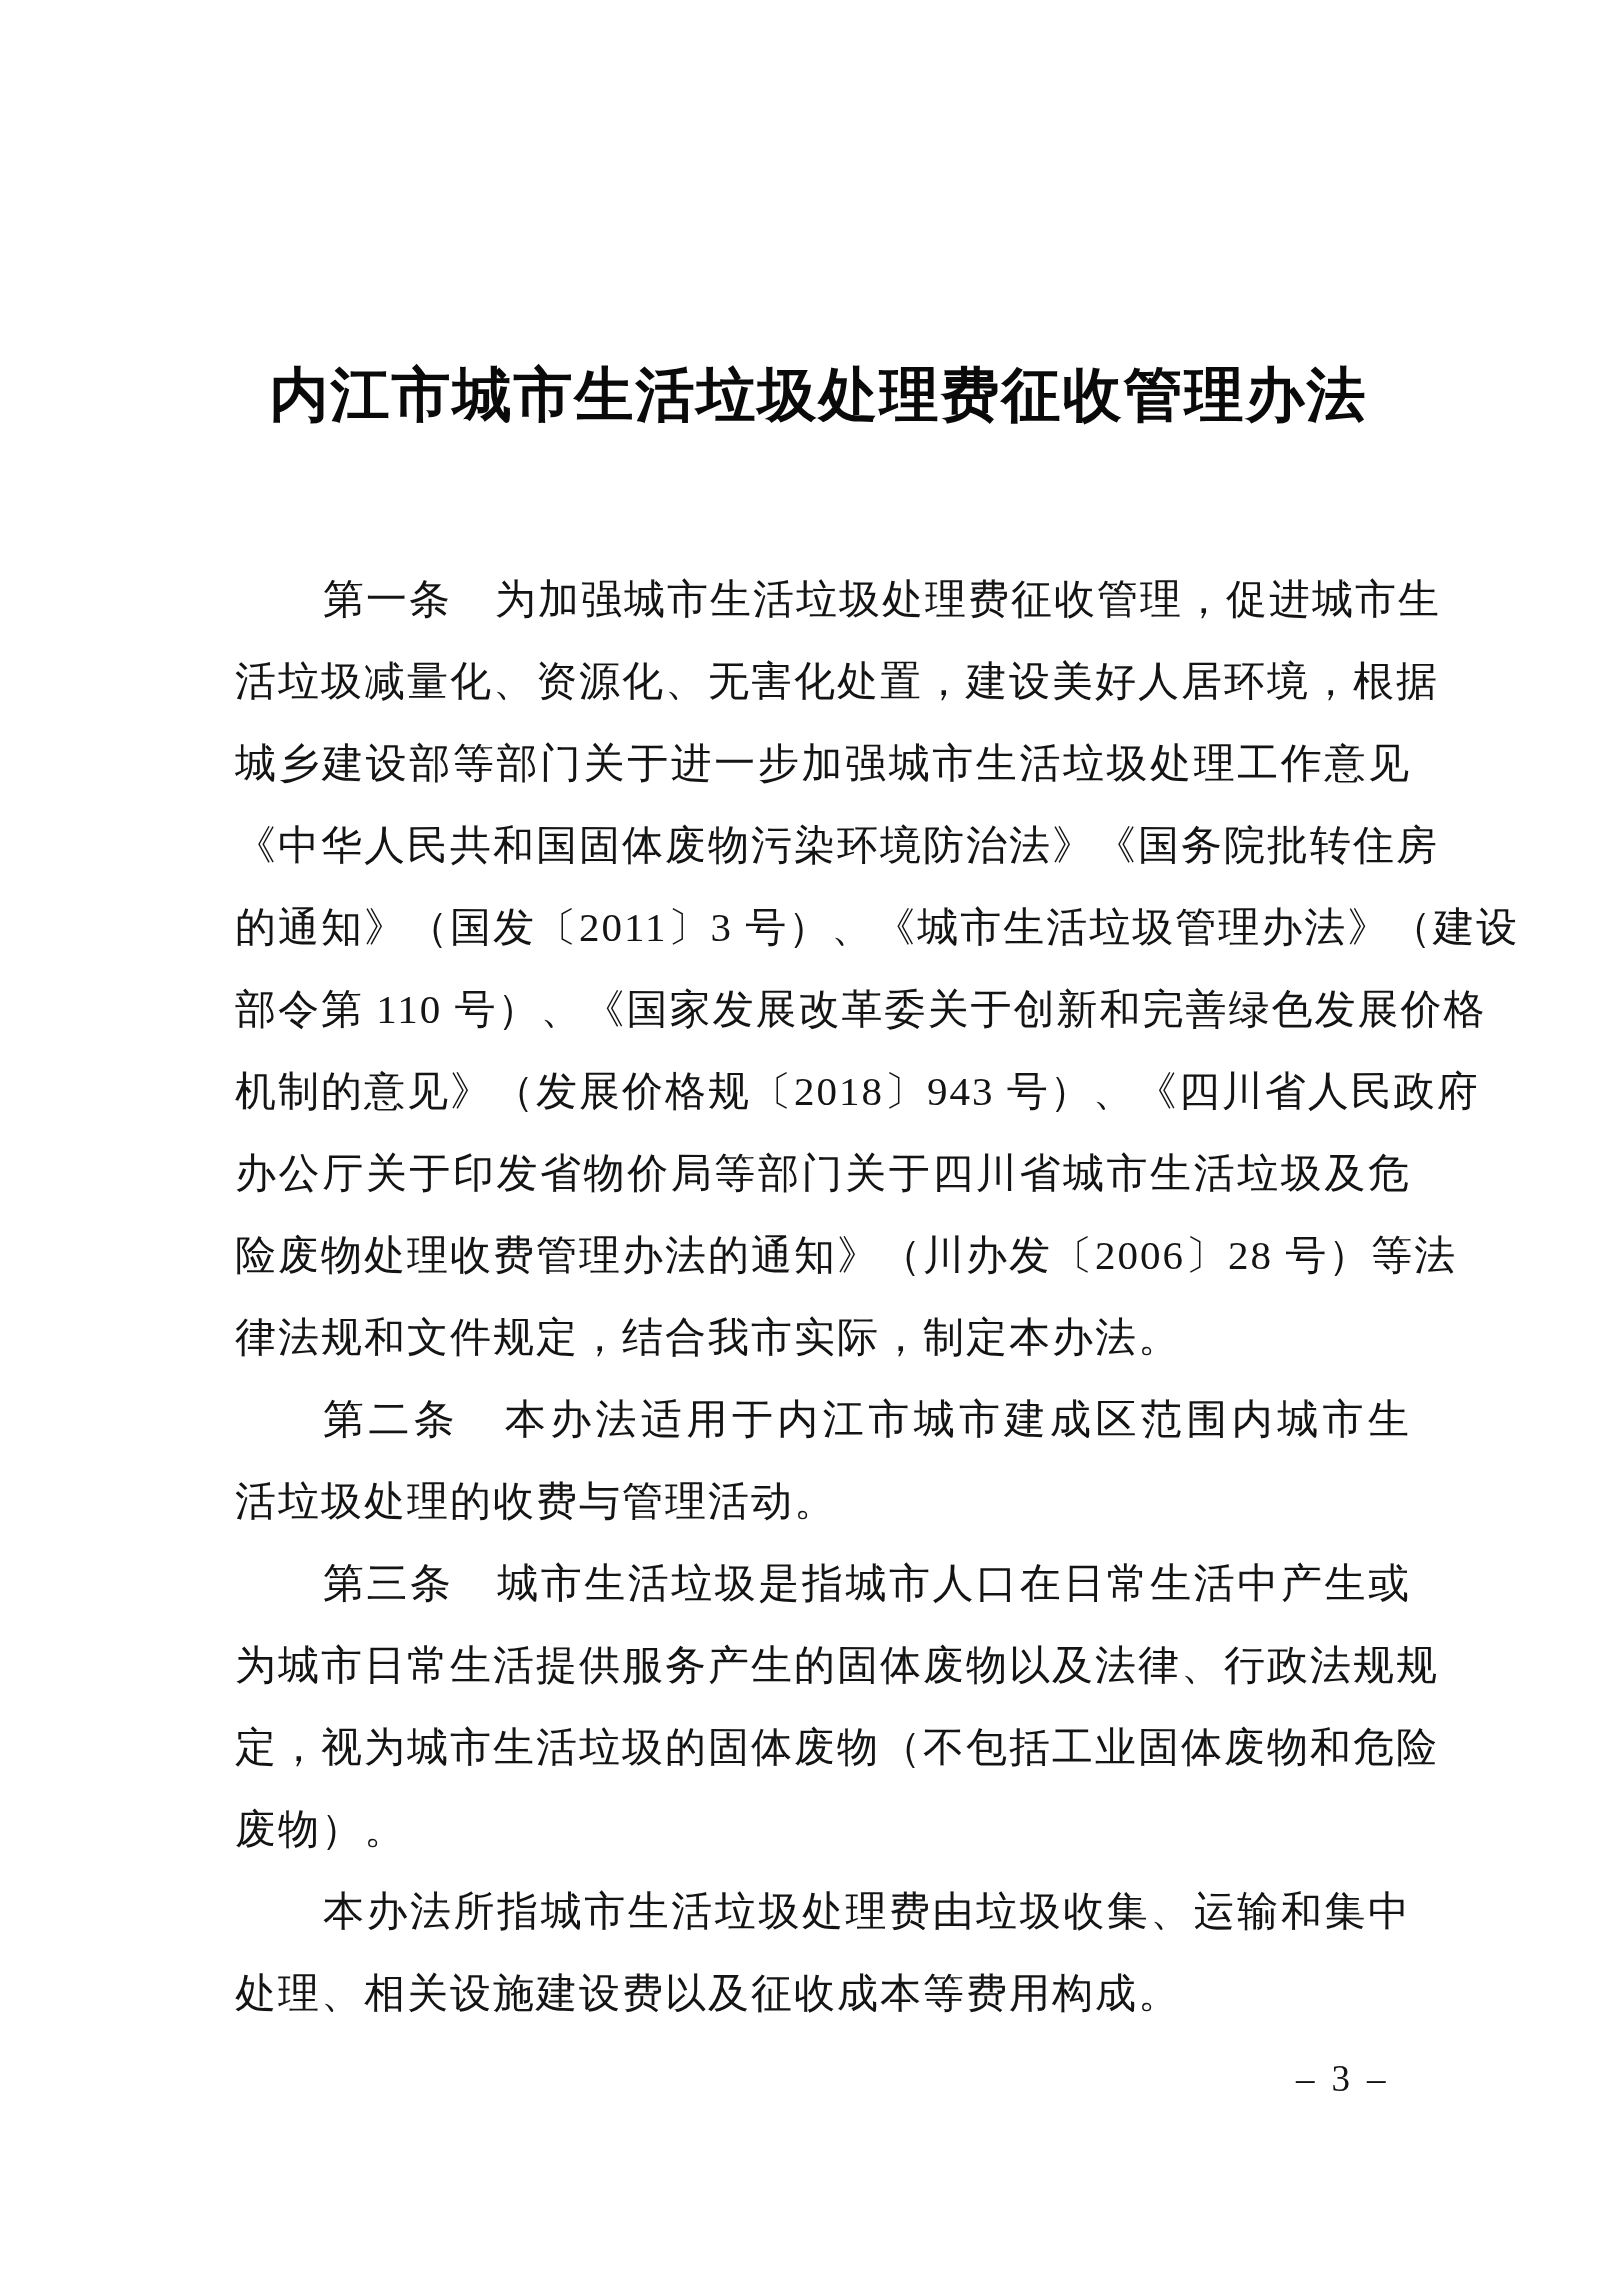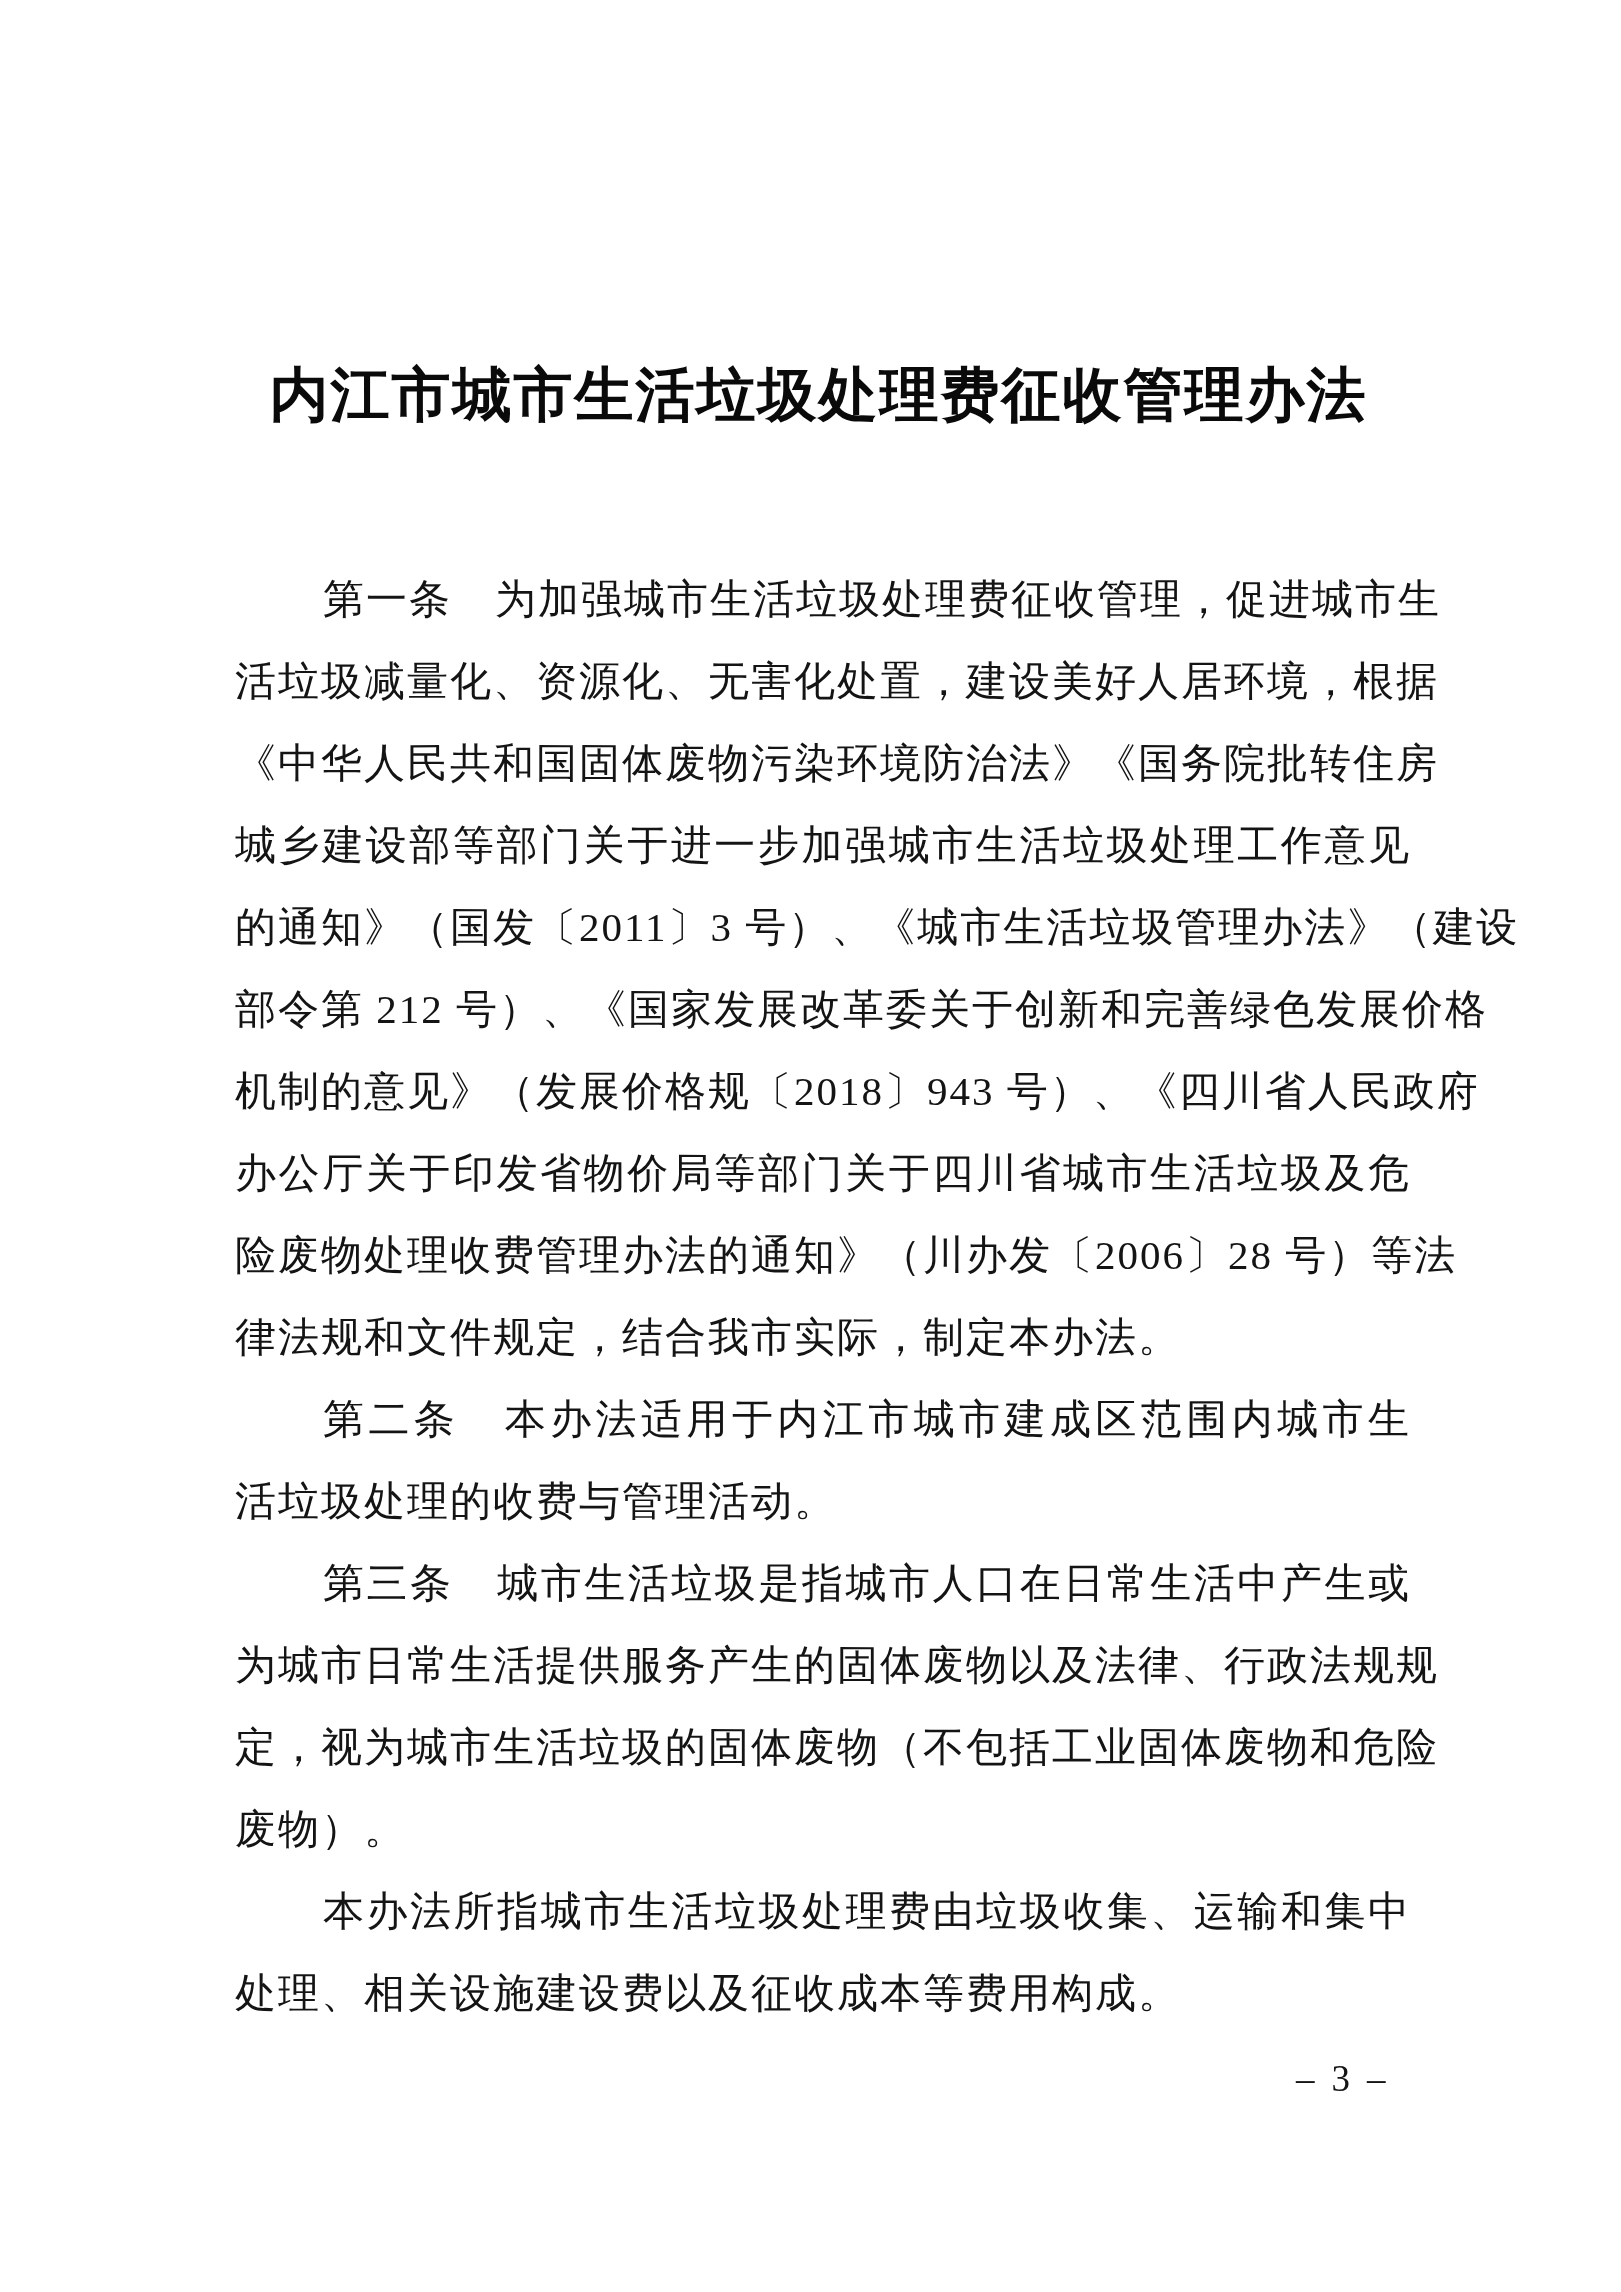--- a/index.html
+++ b/index.html
@@ -70,24 +70,24 @@
 </style>
 </head>
 <body>
 
 <div class="page">
   <div class="doc-title">内江市城市生活垃圾处理费征收管理办法</div>
 
   <div class="doc-body">
       <div class="line indent">第一条　为加强城市生活垃圾处理费征收管理，促进城市生</div>
       <div class="line">活垃圾减量化、资源化、无害化处置，建设美好人居环境，根据</div>
+      <div class="line">城乡建设部等部门关于进一步加强城市生活垃圾处理工作意见</div>
       <div class="line">《中华人民共和国固体废物污染环境防治法》《国务院批转住房</div>
-      <div class="line">城乡建设部等部门关于进一步加强城市生活垃圾处理工作意见</div>
       <div class="line">的通知》（国发〔2011〕3 号）、《城市生活垃圾管理办法》（建设</div>
-      <div class="line">部令第 212 号）、《国家发展改革委关于创新和完善绿色发展价格</div>
+      <div class="line">部令第 110 号）、《国家发展改革委关于创新和完善绿色发展价格</div>
       <div class="line">机制的意见》（发展价格规〔2018〕943 号）、《四川省人民政府</div>
       <div class="line">办公厅关于印发省物价局等部门关于四川省城市生活垃圾及危</div>
       <div class="line">险废物处理收费管理办法的通知》（川办发〔2006〕28 号）等法</div>
       <div class="line last">律法规和文件规定，结合我市实际，制定本办法。</div>
       <div class="line indent">第二条　本办法适用于内江市城市建成区范围内城市生</div>
       <div class="line last">活垃圾处理的收费与管理活动。</div>
       <div class="line indent">第三条　城市生活垃圾是指城市人口在日常生活中产生或</div>
       <div class="line">为城市日常生活提供服务产生的固体废物以及法律、行政法规规</div>
       <div class="line">定，视为城市生活垃圾的固体废物（不包括工业固体废物和危险</div>
       <div class="line last">废物）。</div>

